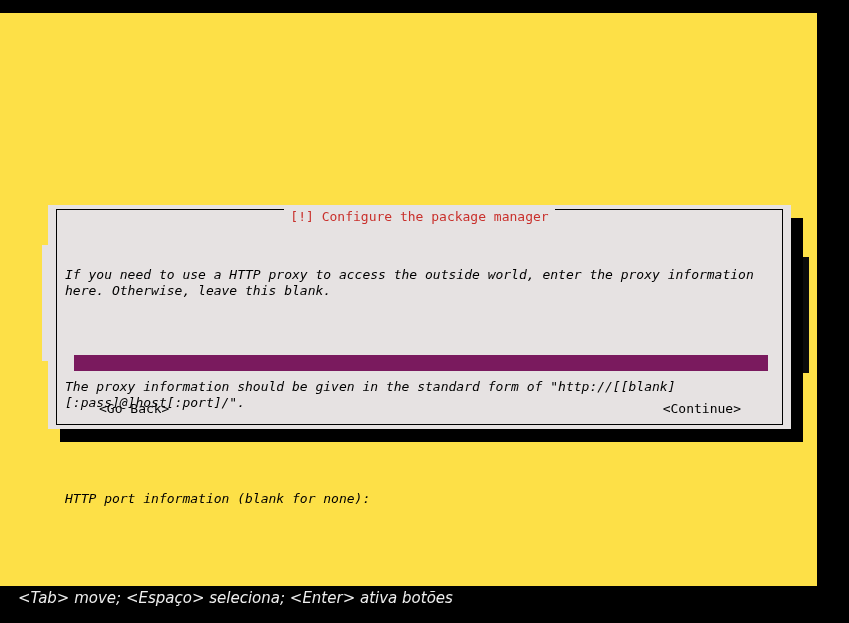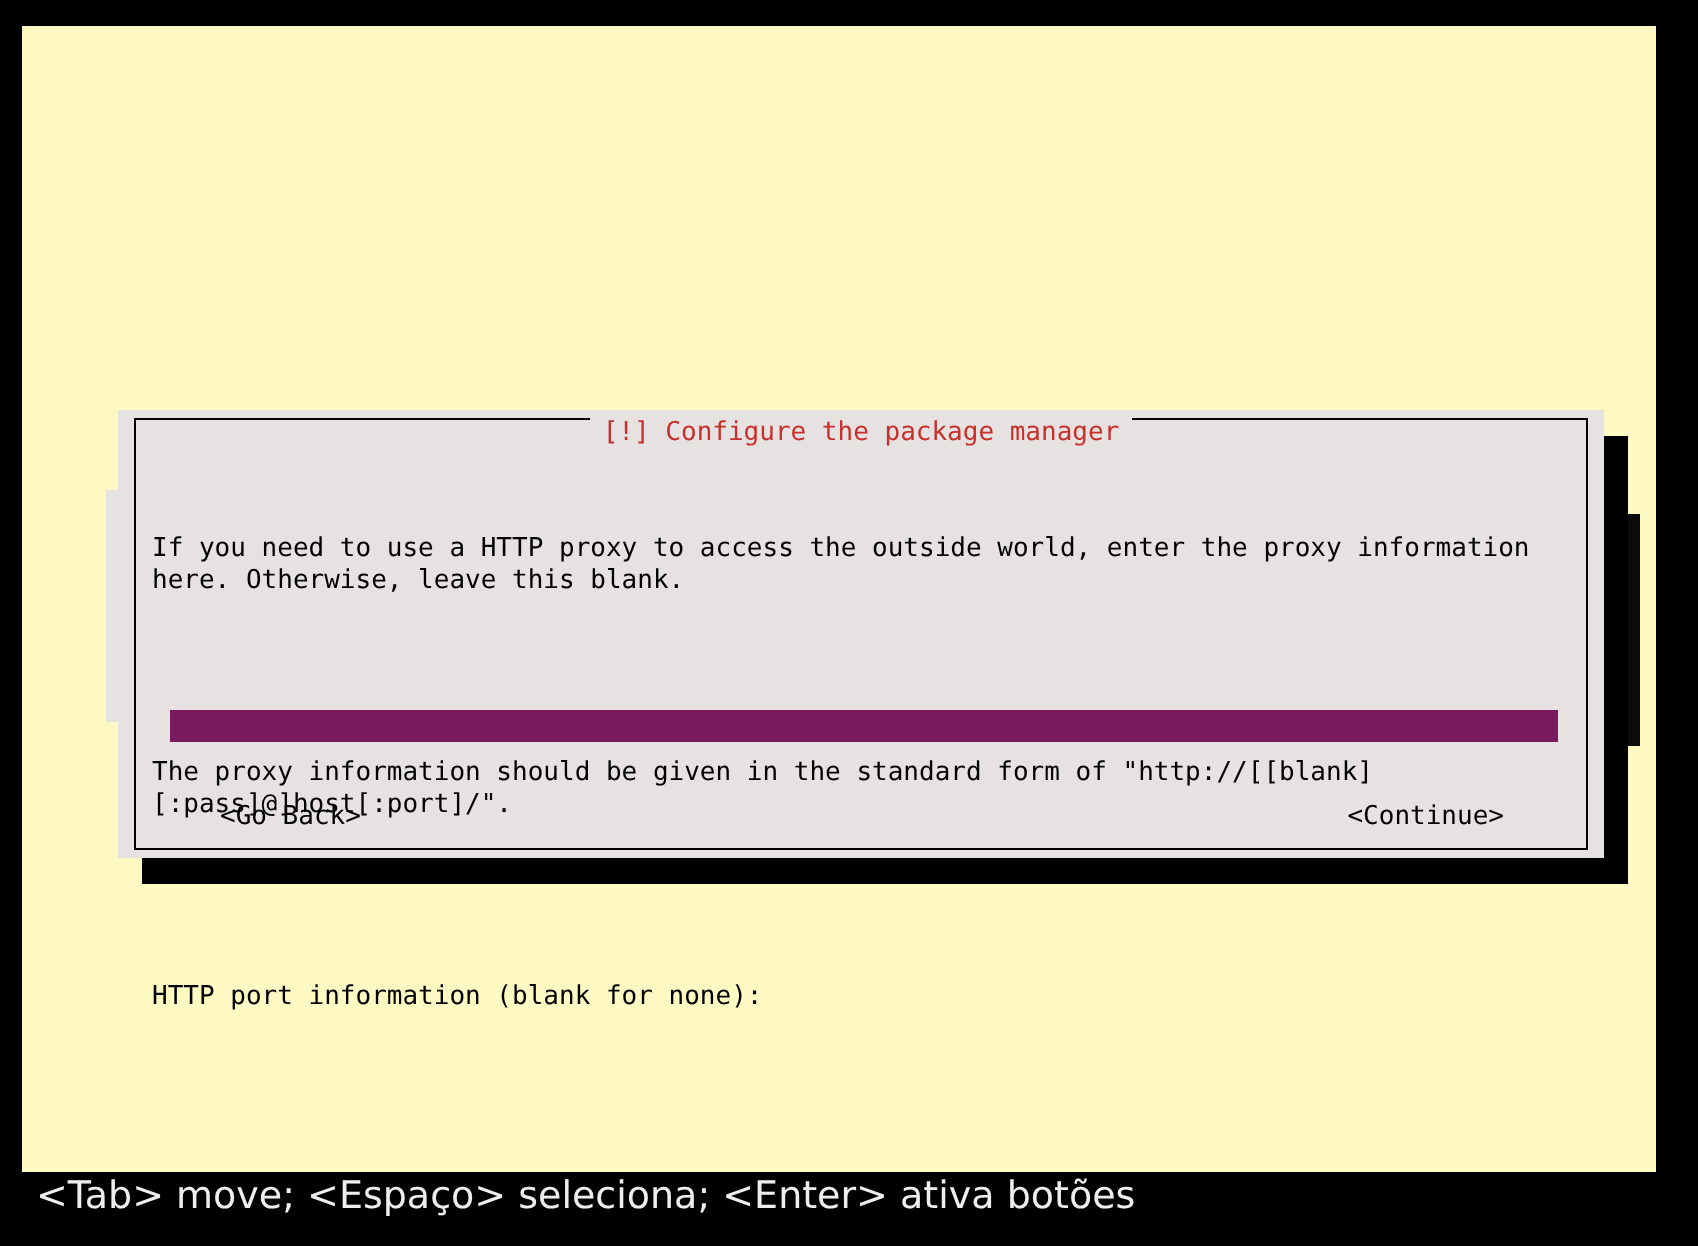--- a/index.html
+++ b/index.html
@@ -6,25 +6,25 @@
   html, body { width: 849px; height: 623px; overflow: hidden; }
   body {
     background: #000;
     font-family: "DejaVu Sans Mono", "Liberation Mono", "Courier New", monospace;
     font-size: 13px;
     line-height: 16px;
     position: relative;
   }
   .screen {
     position: absolute;
-    left: 11px;
+    left: 0;
     top: 13px;
     width: 817px;
     height: 573px;
-    background: #fef9c3;
+    background: #fde047;
   }
   
   .dialog-shadow {
     position: absolute;
     left: 60px;
     top: 205px;
     width: 743px;
     height: 224px;
     background: #000;
   }
@@ -78,20 +78,21 @@
     padding: 0 6px;
   }
   .content {
     position: absolute;
     left: 65px;
     top: 222px;
     width: 710px;
     color: #000;
     white-space: pre-wrap;
     z-index: 4;
+    font-style: italic;
   }
   .input-field {
     position: absolute;
     left: 74px;
     top: 342px;
     width: 694px;
     height: 16px;
     background: #7a1a5e;
     z-index: 4;
     border: none;
@@ -116,22 +117,23 @@
     cursor: pointer;
   }
   .statusbar {
     position: absolute;
     left: 16px;
     top: 590px;
     width: 817px;
     height: 18px;
     color: #eee;
     font-family: "DejaVu Sans", "Liberation Sans", sans-serif;
-    font-size: 19px;
+    font-size: 15px;
     padding-left: 2px;
+    font-style: italic;
   }
 </style>
 </head>
 <body>
 
 <div class="screen">
 
   <div class="behind-left"></div>
   <div class="behind-right"></div>
 

